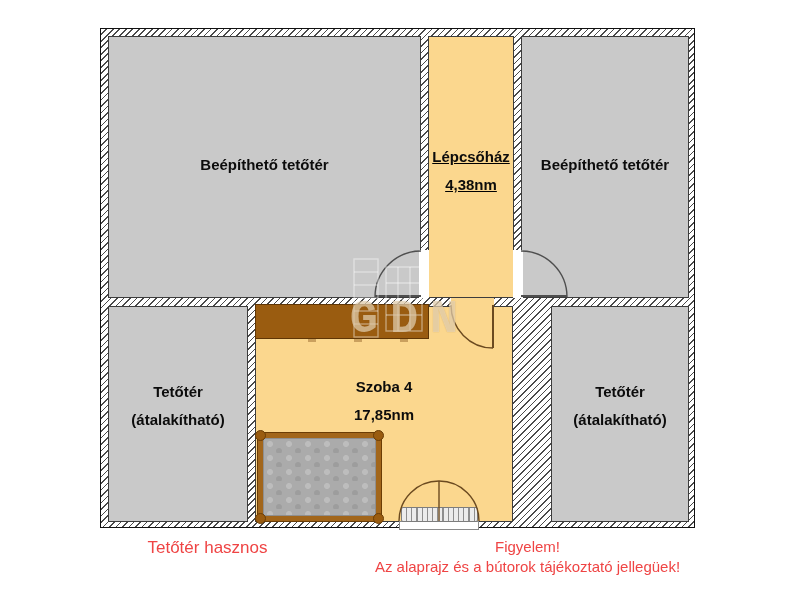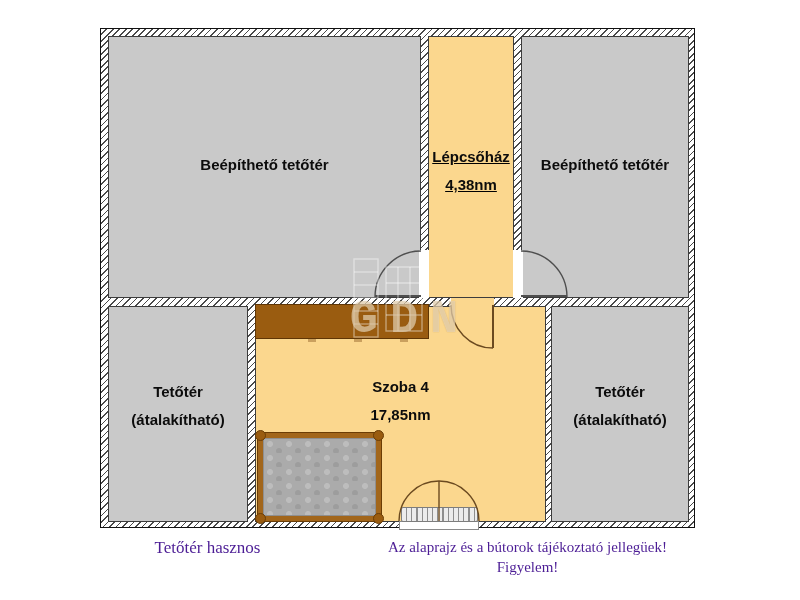--- a/index.html
+++ b/index.html
@@ -43,21 +43,21 @@
   .arc{fill:none;stroke:#4f4f4f;stroke-width:1.4;}
   .leaf{stroke:#4f4f4f;stroke-width:2;}
   .brown{stroke:#6b4a20;}
   .wm-icon{stroke:rgba(255,255,255,0.42);stroke-width:1.4;fill:none;}
   
   .watermark{position:absolute;left:234px;top:262px;width:150px;height:62px;z-index:5;
         font-family:Liberation Mono, monospace;font-weight:bold;font-size:47px;line-height:58px;
         letter-spacing:12px;color:rgba(255,243,218,0.55);text-shadow:0 0 1px rgba(130,90,35,0.45);
         text-align:center;pointer-events:none;}
   
-  .caption{position:absolute;color:#4c1d95;text-align:center;font-family:Liberation Serif, serif;}
+  .caption{position:absolute;color:#ef4444;text-align:center;}
   .caption-left{left:100px;top:536px;width:215px;font-size:17px;line-height:23px;}
   .caption-right{left:360px;top:537px;width:335px;font-size:15px;line-height:20px;}
 </style>
 </head>
 <body>
 
 <div class="screen">
   <div class="plan">
 
     <div class="room gray" style="left:7px;top:7px;width:313px;height:262px;padding-bottom:12px;">
@@ -71,21 +71,21 @@
 
     <div class="room gray" style="left:420px;top:7px;width:168px;height:262px;padding-bottom:12px;">
       <span class="lbl">Beépíthető tetőtér</span>
     </div>
 
     <div class="room gray" style="left:7px;top:277px;width:140px;height:216px;padding-bottom:24px;">
       <span class="lbl">Tetőtér</span>
       <span class="lbl">(átalakítható)</span>
     </div>
 
-    <div class="room orange" style="left:154px;top:277px;width:291px;height:216px;padding-bottom:34px;">
+    <div class="room orange" style="left:154px;top:277px;width:258px;height:216px;padding-bottom:34px;">
       <span class="lbl">Szoba 4</span>
       <span class="lbl">17,85nm</span>
     </div>
 
     <div class="room gray" style="left:450px;top:277px;width:138px;height:216px;padding-bottom:24px;">
       <span class="lbl">Tetőtér</span>
       <span class="lbl">(átalakítható)</span>
     </div>
 
     <div class="gap white" style="left:318px;top:221px;width:10px;height:48px;"></div>
@@ -128,16 +128,16 @@
       </g>
     </svg>
 
     <div class="watermark">GDN</div>
   </div>
 
   <div class="caption caption-left">
     <div>Tetőtér hasznos</div>
   </div>
   <div class="caption caption-right">
+    <div>Figyelem!</div>
     <div>Az alaprajz és a bútorok tájékoztató jellegüek!</div>
-    <div>Figyelem!</div>
   </div>
 </div>
 
 </body></html>

